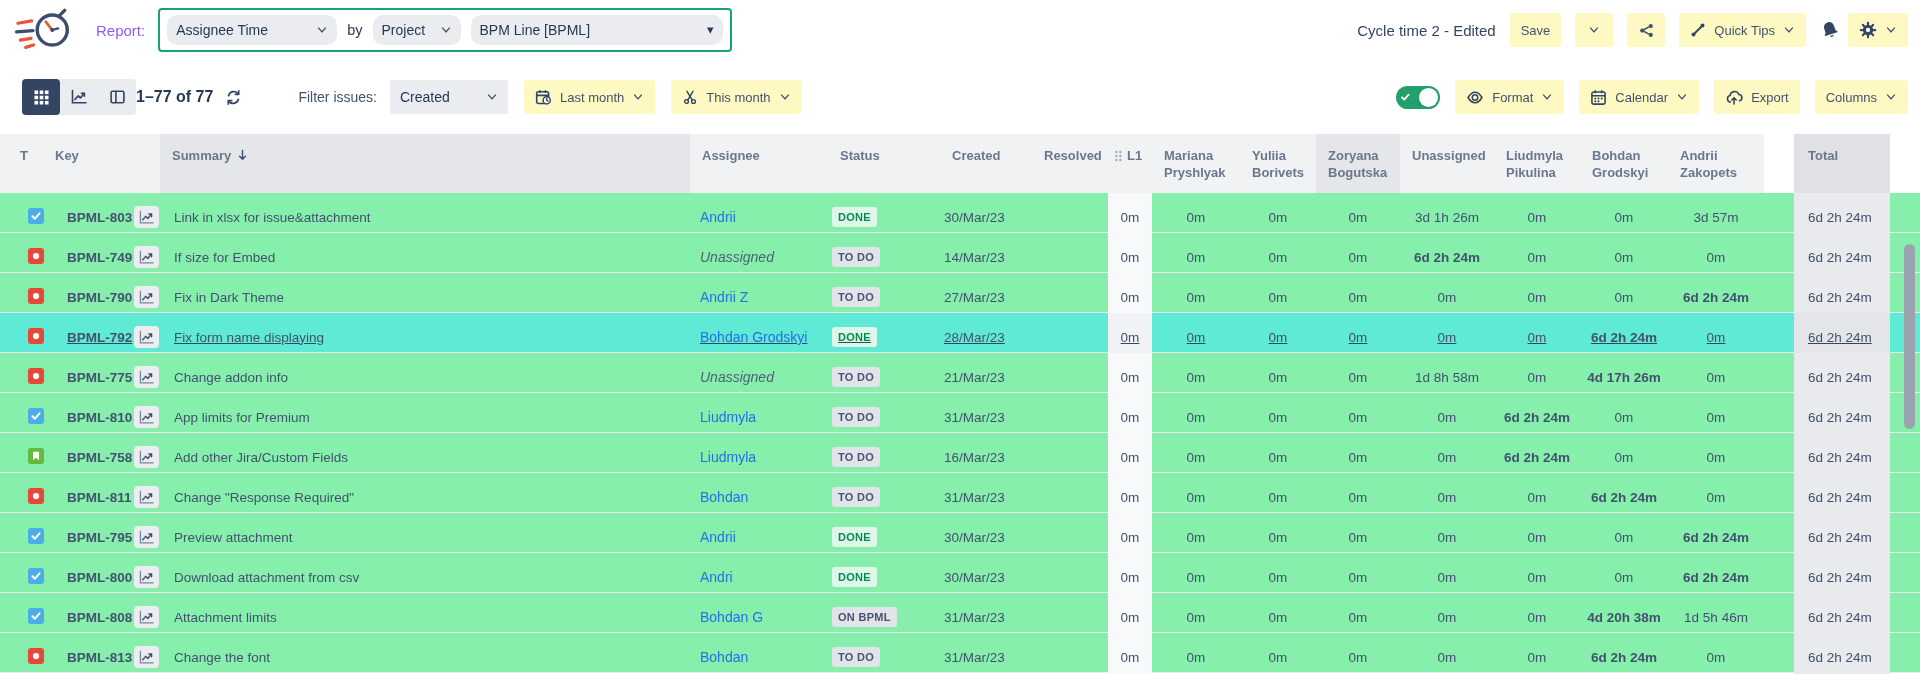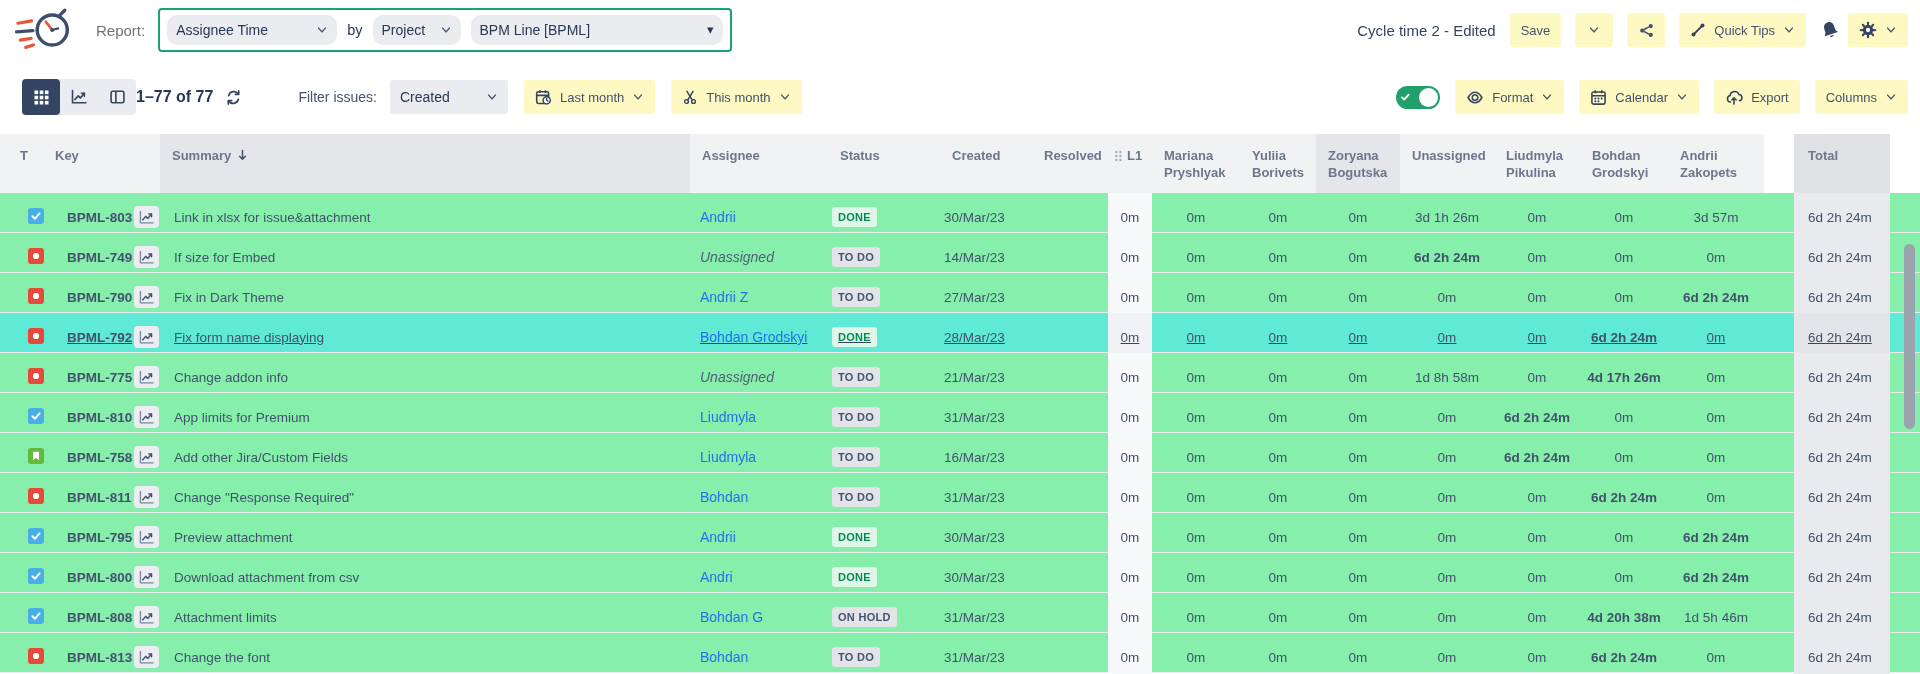--- a/index.html
+++ b/index.html
@@ -3,21 +3,21 @@
 <meta charset="utf-8">
 <style>
   * { box-sizing: border-box; margin: 0; padding: 0; }
   html,body { width:1920px; height:674px; overflow:hidden; background:#fff;
     font-family:"Liberation Sans", sans-serif; color:#344563; }
   .app { position:relative; width:1920px; height:674px; }
 
   
   .topbar { height:60px; display:flex; align-items:center; padding:0 12px 0 14px; }
   .logo { width:62px; height:54px; flex:0 0 auto; }
-  .report-label { font-size:15px; color:#737373; margin:0 13px 0 20px; }
+  .report-label { font-size:15px; color:#8b5cf6; margin:0 13px 0 20px; }
   .report-group { display:flex; align-items:center; gap:10px; border:2px solid #18A375;
     border-radius:4px; padding:5px 7px; background:#fff; }
   .rg-select { background:#EAECF0; border-radius:10px; color:#253858; font-size:14px;
     height:30px; display:flex; align-items:center; padding:0 9px; cursor:pointer; }
   .rg-select .lbl { flex:1; }
   .rg-w1 { width:170px; }
   .rg-w2 { width:88px; }
   .rg-w3 { width:252px; position:relative; justify-content:flex-start; }
   .rg-w3 .caret { position:absolute; right:9px; top:7px; color:#253858; font-size:13px; }
   .by { font-size:14.5px; color:#253858; }
@@ -748,21 +748,21 @@
               <path d="M5 10.5 L8.2 6.8 L10.4 9 L14.2 4.4" stroke="#44546F" stroke-width="1.6" fill="none" stroke-linecap="round" stroke-linejoin="round"></path>
               <path d="M11.4 4.2 H14.4 V7.2" stroke="#44546F" stroke-width="1.5" fill="none" stroke-linecap="round" stroke-linejoin="round"></path>
             </svg>
           </span>
         </div>
         <div class="c-summary">Attachment limits</div>
         <div class="c-assignee">
           <span class="link">Bohdan G</span>
         </div>
         <div class="c-status">
-          <span class="pill onhold">ON HOLD</span>
+          <span class="pill onhold">ON BPML</span>
         </div>
         <div class="c-date">31/Mar/23</div>
         <div class="c-date2"></div>
         <div class="c-l1 vz">0m</div>
         <div class="c-val vz">0m</div>
         <div class="c-val vz">0m</div>
         <div class="c-val vz">0m</div>
         <div class="c-val vz">0m</div>
         <div class="c-val vz">0m</div>
         <div class="c-val vb">4d 20h 38m</div>

